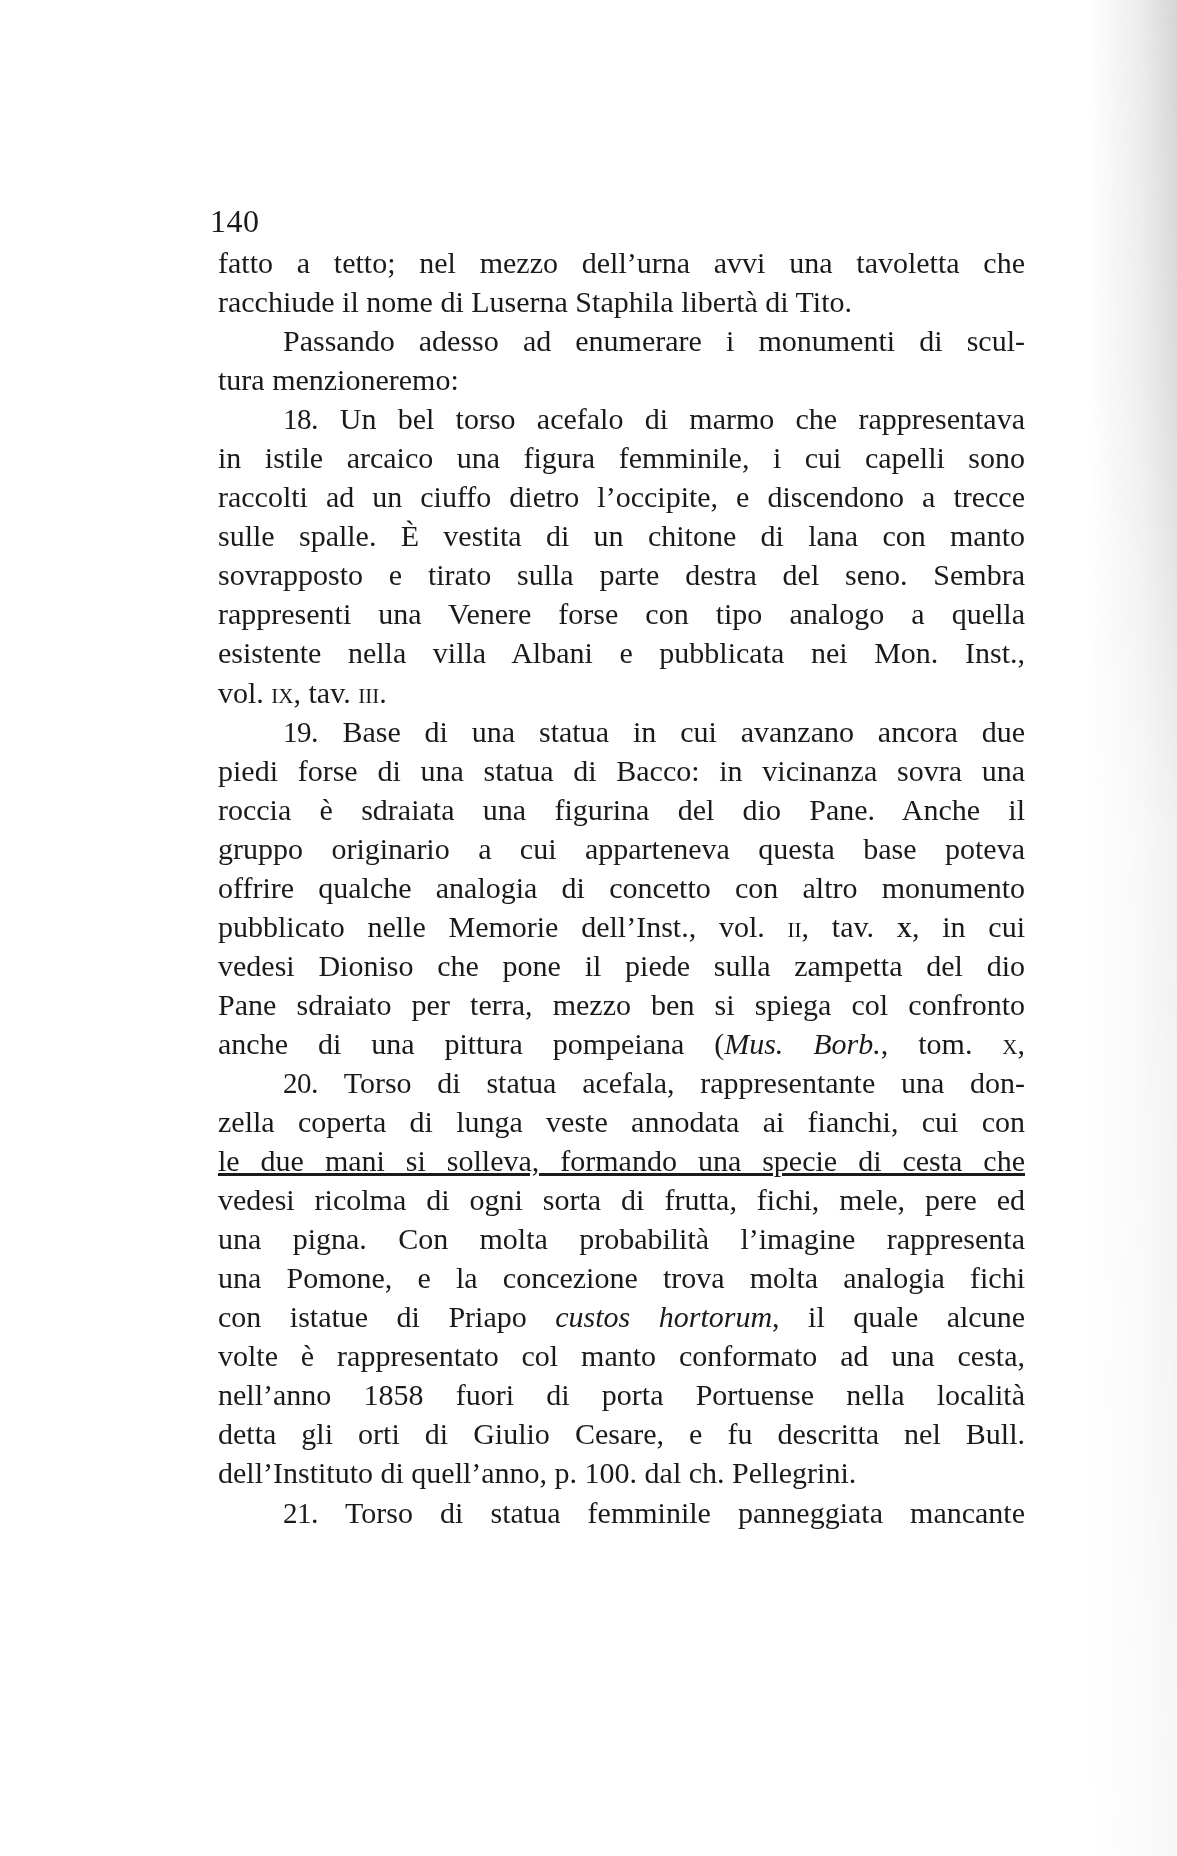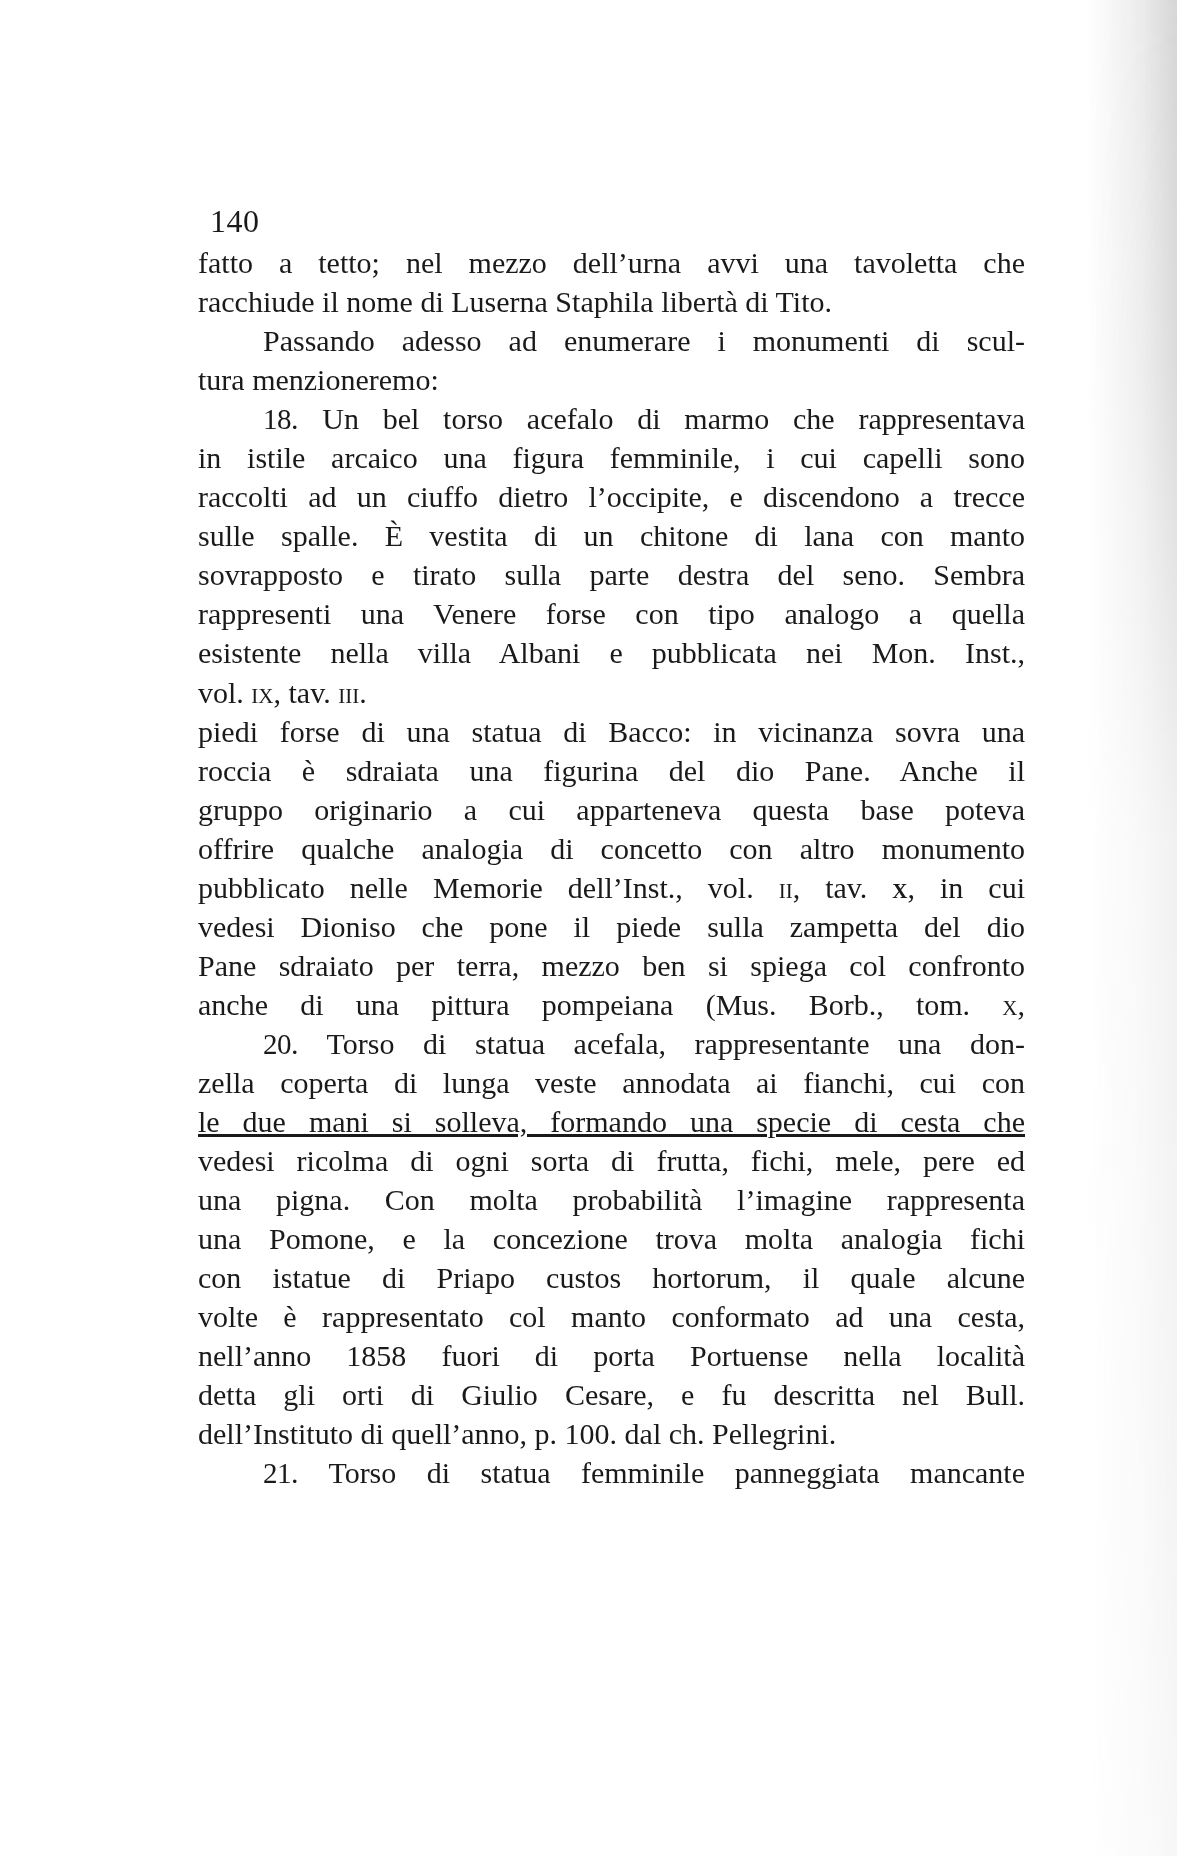--- a/index.html
+++ b/index.html
@@ -21,26 +21,27 @@
   }
   .text-block {
     position: absolute; left: 198px; top: 243px; width: 827px;
   }
   .line {
     height: 39.06px; line-height: 39.06px;
     font-size: 30px;
     white-space: nowrap;
     text-align: justify; text-align-last: justify;
     overflow: visible;
+    margin-left: 20px;
   }
   .line.last { text-align-last: left; }
   .line.indent { padding-left: 65px; }
   .num { font-weight: normal; font-size: 29px; letter-spacing: -0.5px; }
   .sc { font-variant: small-caps; }
-  .it { }
+  .it { font-style: italic; }
 </style>
 </head>
 <body>
 
 <div class="shadow"></div>
 
 <div class="page-number">140</div>
 
 <div class="text-block">
   <div class="line" style="white-space: normal;">fatto a tetto; nel mezzo dell’urna avvi una tavoletta che</div>
@@ -50,20 +51,21 @@
 
   <div class="line indent" style="white-space: normal;"><span class="num">18</span><span>. Un bel torso acefalo di marmo che rappresentava</span></div>
   <div class="line" style="white-space: normal;">in istile arcaico una figura femminile, i cui capelli sono</div>
   <div class="line" style="white-space: normal;">raccolti ad un ciuffo dietro l’occipite, e discendono a trecce</div>
   <div class="line" style="white-space: normal;">sulle spalle. È vestita di un chitone di lana con manto</div>
   <div class="line" style="white-space: normal;">sovrapposto e tirato sulla parte destra del seno. Sembra</div>
   <div class="line" style="white-space: normal;">rappresenti una Venere forse con tipo analogo a quella</div>
   <div class="line" style="white-space: normal;">esistente nella villa Albani e pubblicata nei Mon. Inst.,</div>
   <div class="line last" style="white-space: normal;"><span>vol. </span><span class="sc">ix</span><span>, tav. </span><span class="sc">iii</span><span>.</span></div>
 
+  <div class="line indent" style="white-space: normal;"><span class="num">19</span><span>. Base di una statua in cui avanzano ancora due</span></div>
   <div class="line" style="white-space: normal;">piedi forse di una statua di Bacco: in vicinanza sovra una</div>
   <div class="line" style="white-space: normal;">roccia è sdraiata una figurina del dio Pane. Anche il</div>
   <div class="line" style="white-space: normal;">gruppo originario a cui apparteneva questa base poteva</div>
   <div class="line" style="white-space: normal;">offrire qualche analogia di concetto con altro monumento</div>
   <div class="line" style="white-space: normal;"><span>pubblicato nelle Memorie dell’Inst., vol. </span><span class="sc">ii</span><span>, tav. </span><span class="sc" style="font-weight:bold">x</span><span>, in cui</span></div>
   <div class="line" style="white-space: normal;">vedesi Dioniso che pone il piede sulla zampetta del dio</div>
   <div class="line" style="white-space: normal;">Pane sdraiato per terra, mezzo ben si spiega col confronto</div>
   <div class="line" style="white-space: normal;"><span>anche di una pittura pompeiana (</span><span class="it">Mus. Borb.</span><span>, tom. </span><span class="sc">x</span><span>,</span></div>
 
   <div class="line indent" style="white-space: normal;"><span class="num">20</span><span>. Torso di statua acefala, rappresentante una don-</span></div>

